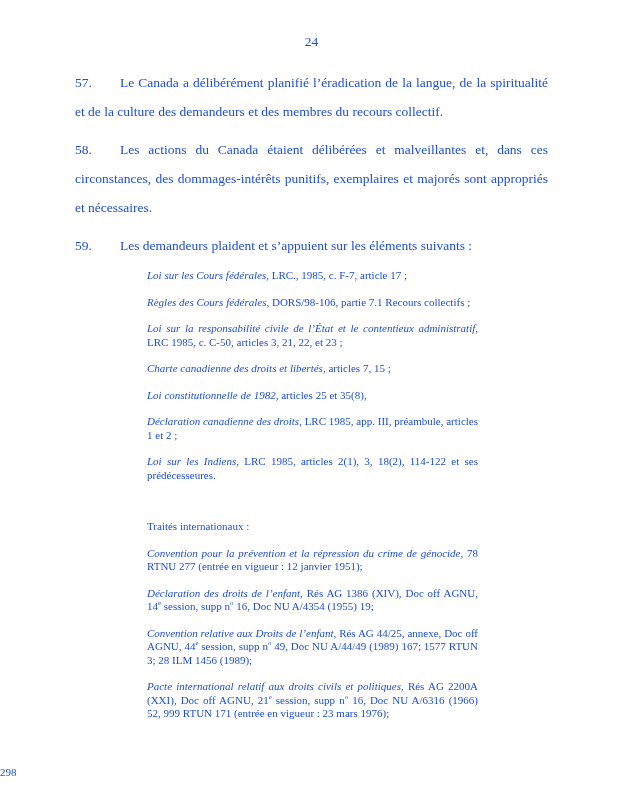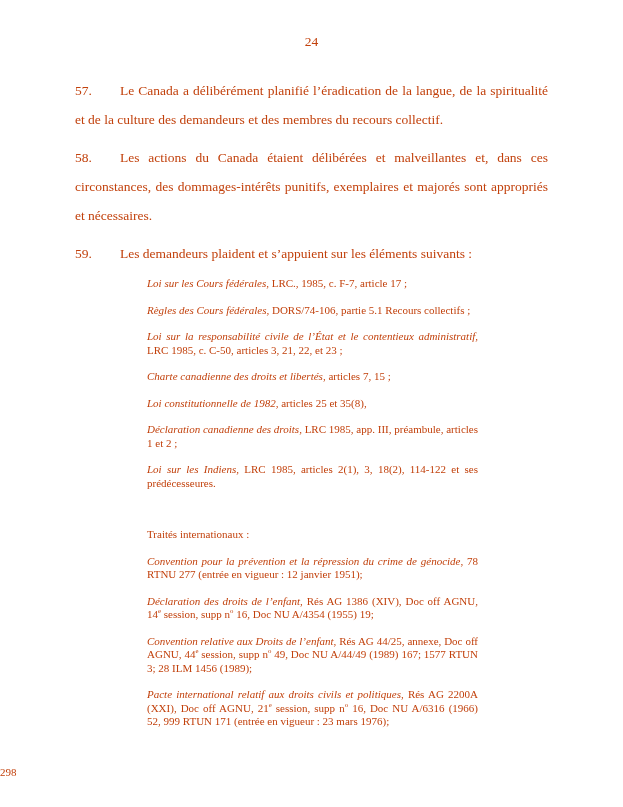--- a/index.html
+++ b/index.html
@@ -5,36 +5,36 @@
   html, body {
     margin: 0;
     padding: 0;
     background: #ffffff;
   }
   .page {
     position: relative;
     width: 623px;
     height: 807px;
     background: #ffffff;
-    color: #c2410c;
+    color: #1d4ed8;
     font-family: "Liberation Serif", "DejaVu Serif", serif;
     overflow: hidden;
   }
   .page-header {
     position: absolute;
     top: 34px;
     left: 0;
     width: 623px;
     text-align: center;
     font-size: 13.5px;
     line-height: 16px;
   }
   .body-col {
     position: absolute;
-    top: 76px;
+    top: 68px;
     left: 75px;
     width: 473px;
   }
   .para {
     margin: 0 0 9px 0;
     font-size: 13.5px;
     line-height: 29px;
     text-align: justify;
   }
   .pnum {
@@ -76,21 +76,21 @@
 
   <div class="body-col">
 
     <p class="para"><span class="pnum">57.</span><span>Le Canada a délibérément planifié l’éradication de la langue, de la spiritualité et de la culture des demandeurs et des membres du recours collectif.</span></p>
 
     <p class="para"><span class="pnum">58.</span><span>Les actions du Canada étaient délibérées et malveillantes et, dans ces circonstances, des dommages-intérêts punitifs, exemplaires et majorés sont appropriés et nécessaires.</span></p>
 
     <p class="para"><span class="pnum">59.</span><span>Les demandeurs plaident et s’appuient sur les éléments suivants :</span></p>
 
     <div class="citation"><i>Loi sur les Cours fédérales</i><span>, LRC., 1985, c. F-7, article 17 ;</span></div>
-    <div class="citation"><i>Règles des Cours fédérales,</i><span> DORS/74-106, partie 5.1 Recours collectifs ;</span></div>
+    <div class="citation"><i>Règles des Cours fédérales,</i><span> DORS/98-106, partie 7.1 Recours collectifs ;</span></div>
     <div class="citation"><i>Loi sur la responsabilité civile de l’État et le contentieux administratif,</i><span> LRC 1985, c. C-50, articles 3, 21, 22, et 23 ;</span></div>
     <div class="citation"><i>Charte canadienne des droits et libertés</i><span>, articles 7, 15 ;</span></div>
     <div class="citation"><i>Loi constitutionnelle de 1982</i><span>, articles 25 et 35(8),</span></div>
     <div class="citation"><i>Déclaration canadienne des droits</i><span>, LRC 1985, app. III, préambule, articles 1 et 2 ;</span></div>
     <div class="citation"><i>Loi sur les Indiens,</i><span> LRC 1985, articles 2(1), 3, 18(2), 114-122 et ses prédécesseures.</span></div>
 
     <div class="citation treaty-heading">Traités internationaux :</div>
 
     <div class="citation"><i>Convention pour la prévention et la répression du crime de génocide</i><span>, 78 RTNU 277 (entrée en vigueur : 12 janvier 1951);</span></div>
     <div class="citation"><i>Déclaration des droits de l’enfant</i><span>, Rés AG 1386 (XIV), Doc off AGNU, 14</span><sup>e</sup><span> session, supp n</span><sup>o</sup><span> 16, Doc NU A/4354 (1955) 19;</span></div>

